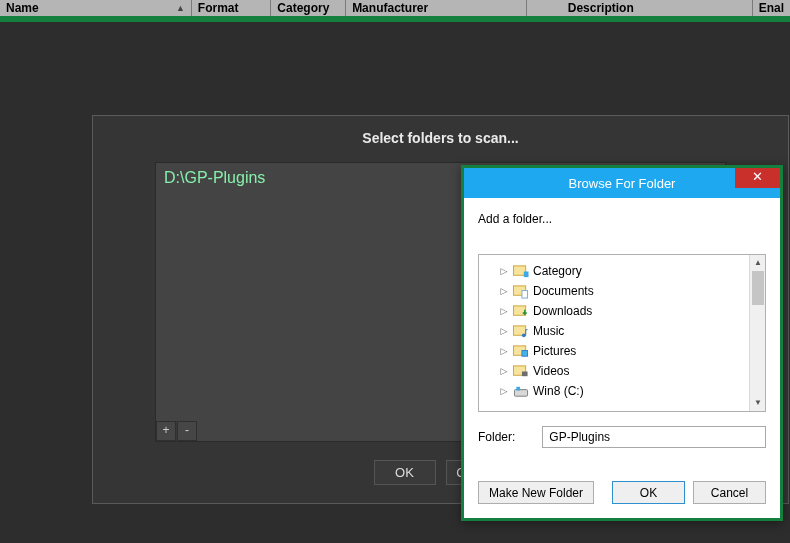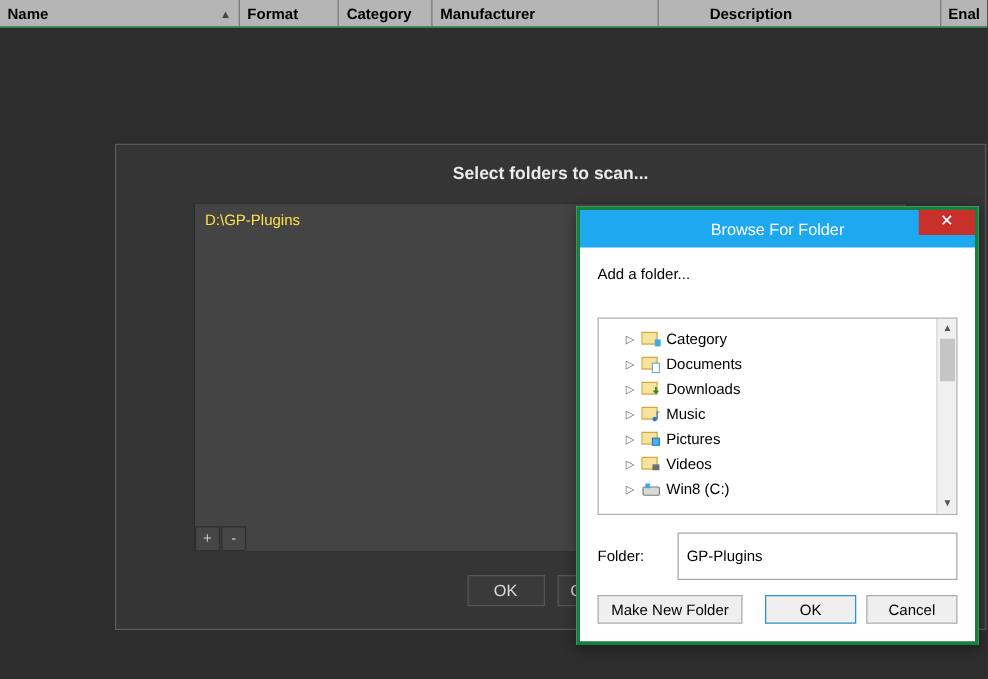--- a/index.html
+++ b/index.html
@@ -11,21 +11,21 @@
     overflow: hidden;
     position: relative;
     font-size: 12px;
   }
 
   
   .table-header {
     display: flex;
     background: #b5b5b5;
     height: 22px;
-    border-bottom: 1px solid #15803d;
+    border-bottom: 6px solid #15803d;
   }
   .th {
     border-right: 1px solid #7a7a7a;
     color: #000;
     font-weight: bold;
     font-size: 12px;
     padding: 3px 6px;
     display: flex;
     align-items: center;
     position: relative;
@@ -59,22 +59,22 @@
     padding: 14px 0 16px;
   }
   .folders-list {
     background: #444444;
     border: 1px solid #2a2a2a;
     margin: 0 62px 0 62px;
     height: 280px;
     position: relative;
   }
   .folder-item {
-    color: #fde047;
-    font-size: 12px;
+    color: #86efac;
+    font-size: 16px;
     padding: 6px 8px;
   }
   .list-controls {
     position: absolute;
     left: 0;
     bottom: 0;
     display: flex;
     gap: 1px;
     background: #3a3a3a;
     height: 20px;
@@ -223,28 +223,28 @@
   }
   .folder-label {
     font-size: 12px;
     color: #000;
   }
   .folder-input {
     flex: 1;
     border: 1px solid #a8a8a8;
     height: 22px;
     font-size: 12px;
-    padding: 18px 6px;
+    padding: 2px 6px;
     background: #fff;
   }
 
   .browse-buttons {
     display: flex;
     gap: 8px;
-    margin-top: 12px;
+    margin-top: 33px;
     justify-content: flex-start;
   }
   .win-btn {
     background: #efefef;
     border: 1px solid #adadad;
     font-size: 12px;
     color: #000;
     height: 23px;
     cursor: pointer;
   }

